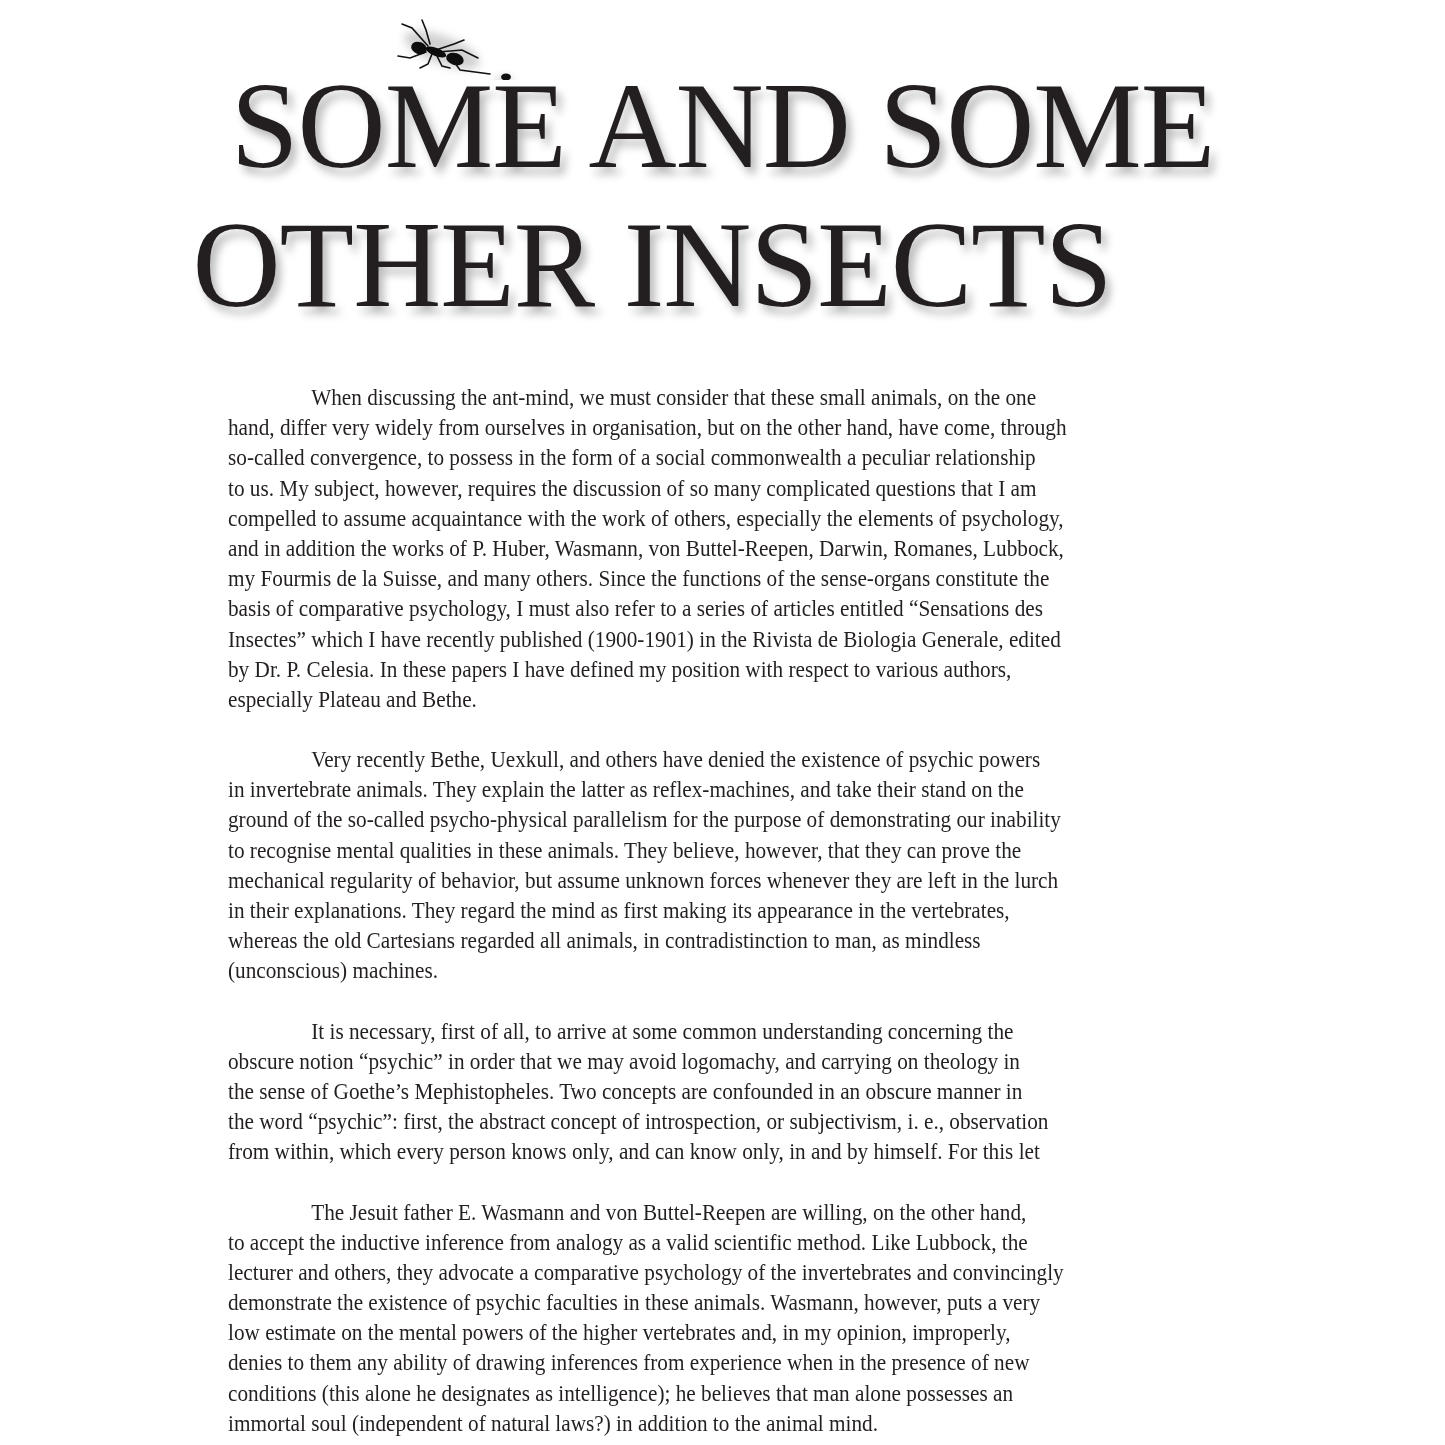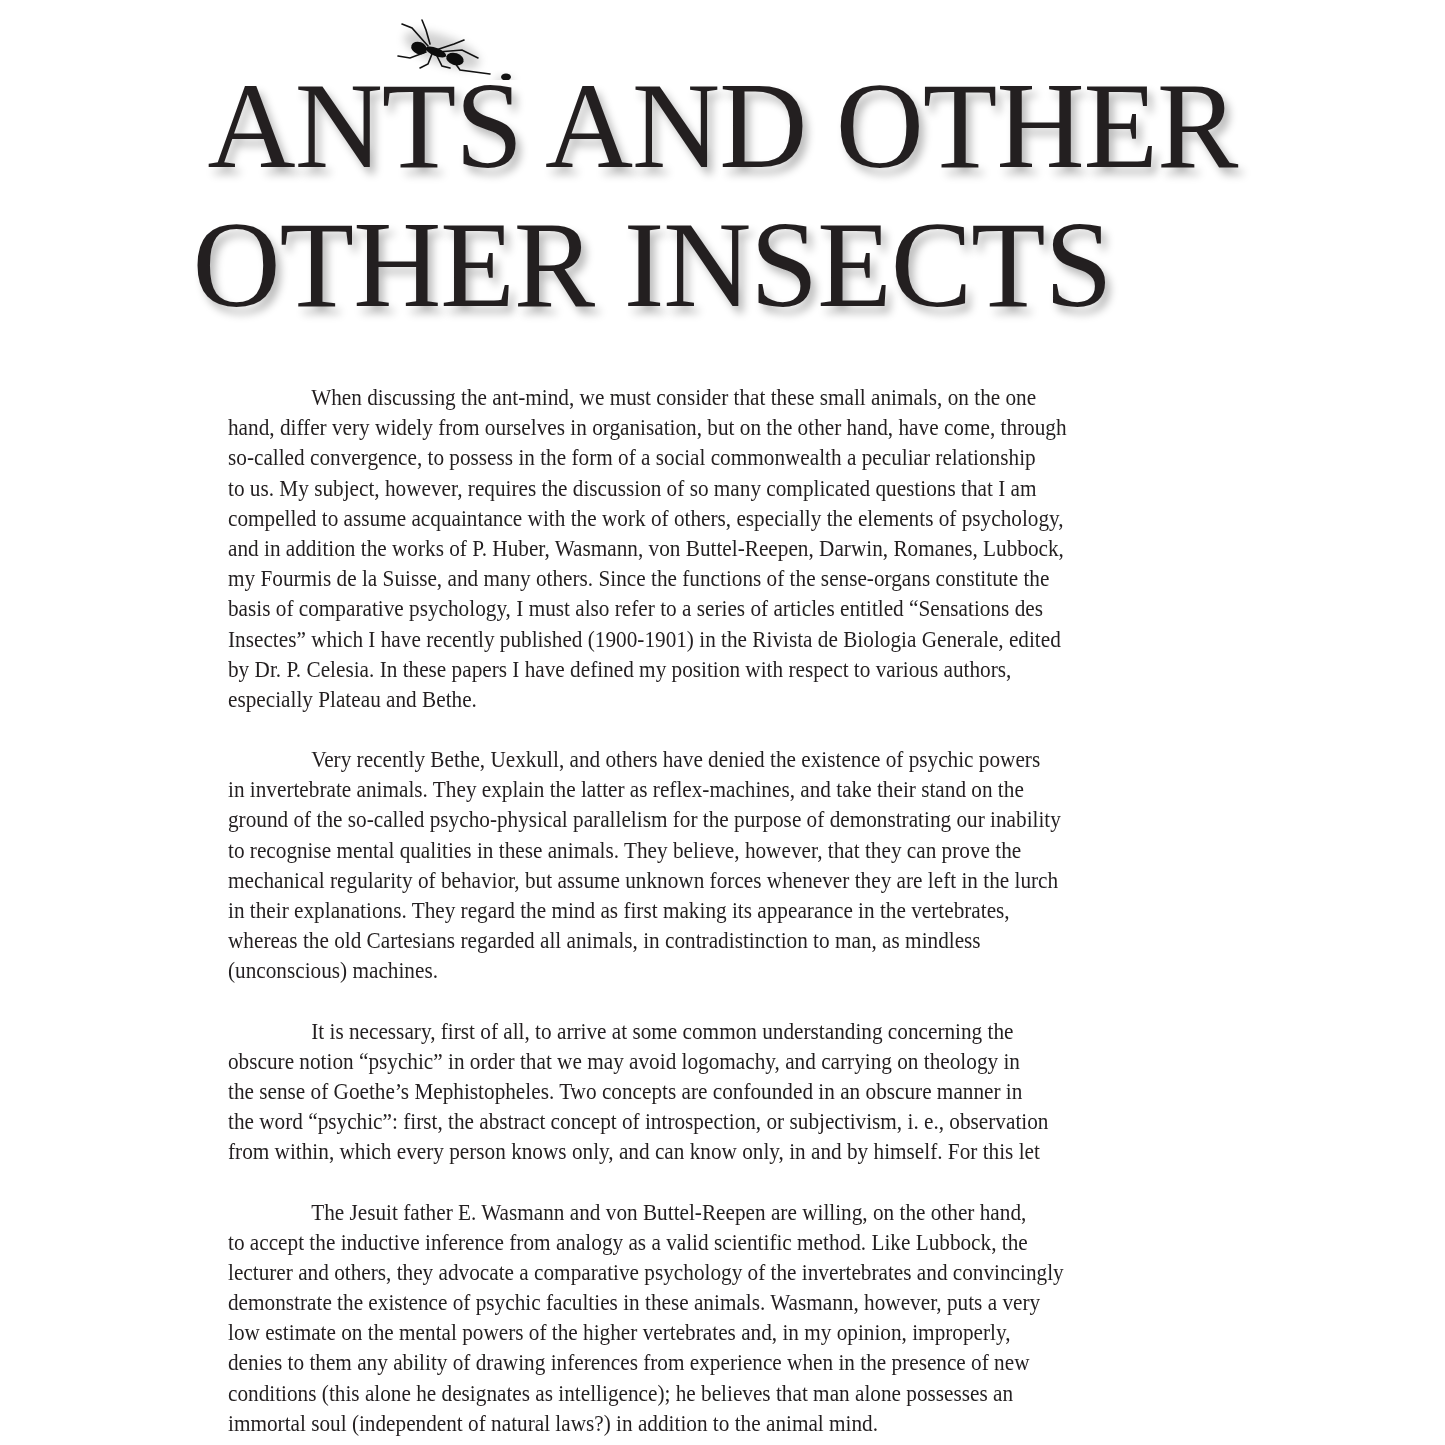--- a/index.html
+++ b/index.html
@@ -90,21 +90,21 @@
 
     <ellipse cx="27" cy="38" rx="8" ry="6" fill="#0d0d0d" transform="rotate(20 27 38)"></ellipse>
     <ellipse cx="44" cy="42" rx="11" ry="4" fill="#0d0d0d" transform="rotate(22 44 42)"></ellipse>
     <ellipse cx="63" cy="49" rx="9" ry="6" fill="#0d0d0d" transform="rotate(18 63 49)"></ellipse>
 
     <ellipse cx="114" cy="67" rx="5" ry="3.5" fill="#111"></ellipse>
   </svg>
 </div>
 
 <h1 class="title">
-  <span class="title-line title-line-1">ANTS AND OTHER</span>
+  <span class="title-line title-line-1">SOME AND SOME</span>
   <span class="title-line title-line-2">OTHER INSECTS</span>
 </h1>
 
 <div class="body-text">
 
   <p class="para">
     <span class="line indent">When discussing the ant-mind, we must consider that these small animals, on the one</span>
     <span class="line">hand, differ very widely from ourselves in organisation, but on the other hand, have come, through</span>
     <span class="line">so-called convergence, to possess in the form of a social commonwealth a peculiar relationship</span>
     <span class="line">to us. My subject, however, requires the discussion of so many complicated questions that I am</span>

